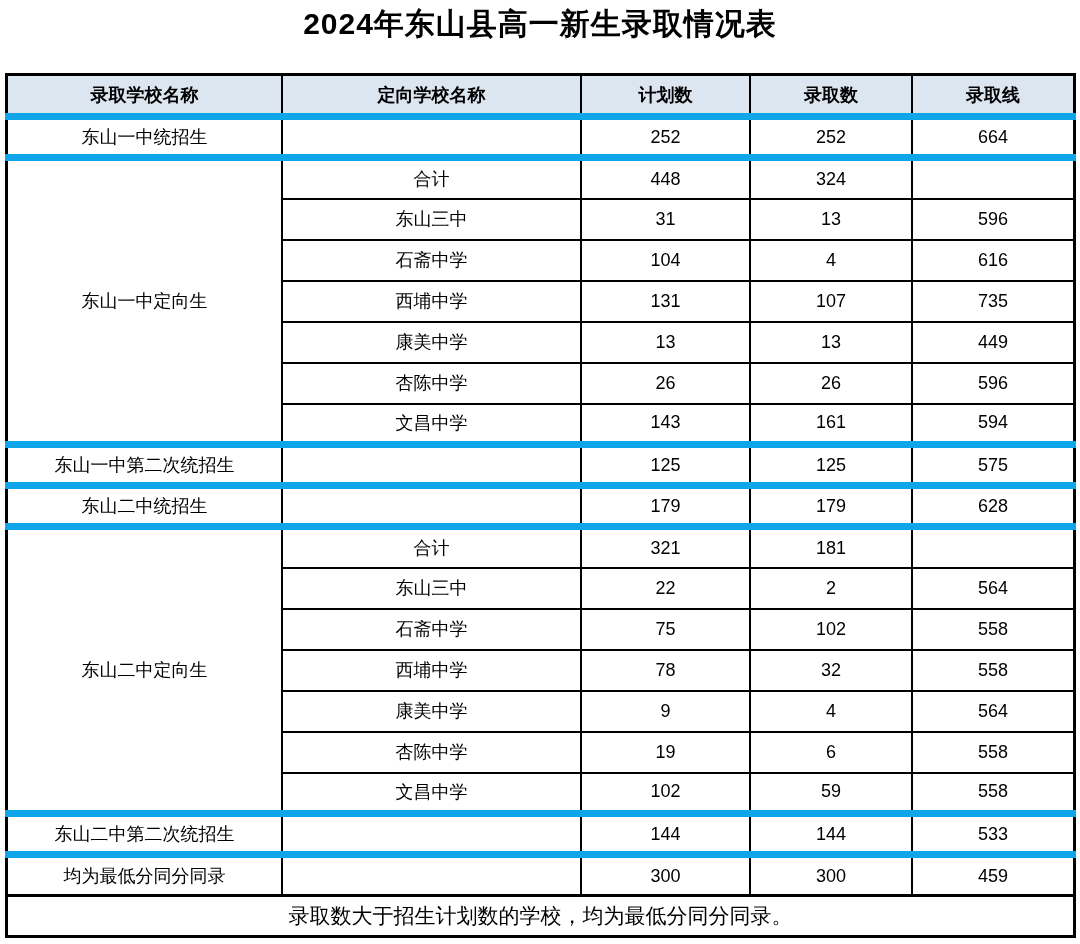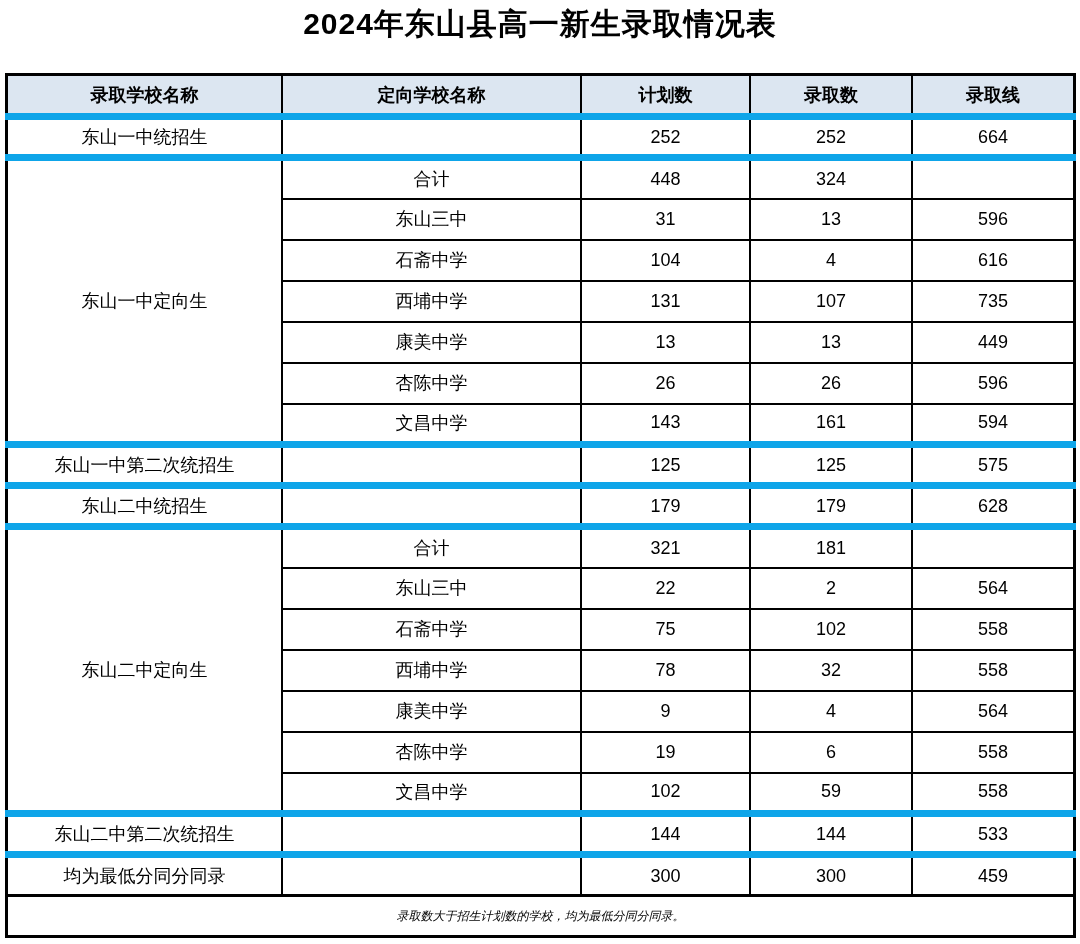--- a/index.html
+++ b/index.html
@@ -45,22 +45,21 @@
   thead th {
     background: #dce6f1;
     font-weight: bold;
     border-bottom: 3px solid #000;
     height: 42px;
   }
   tr.group-start > td { border-top: 7px solid #0ea5e9; }
   td.school-cell { font-weight: normal; }
   tfoot td {
     border-top: 3px solid #000;
-    font-size: 12px;
-    font-style: italic;
+    font-size: 21px;
   }
 </style>
 </head>
 <body>
 
 <div class="page">
   <h1 class="title">2024年东山县高一新生录取情况表</h1>
 
   <table class="admissions">
     <colgroup>

